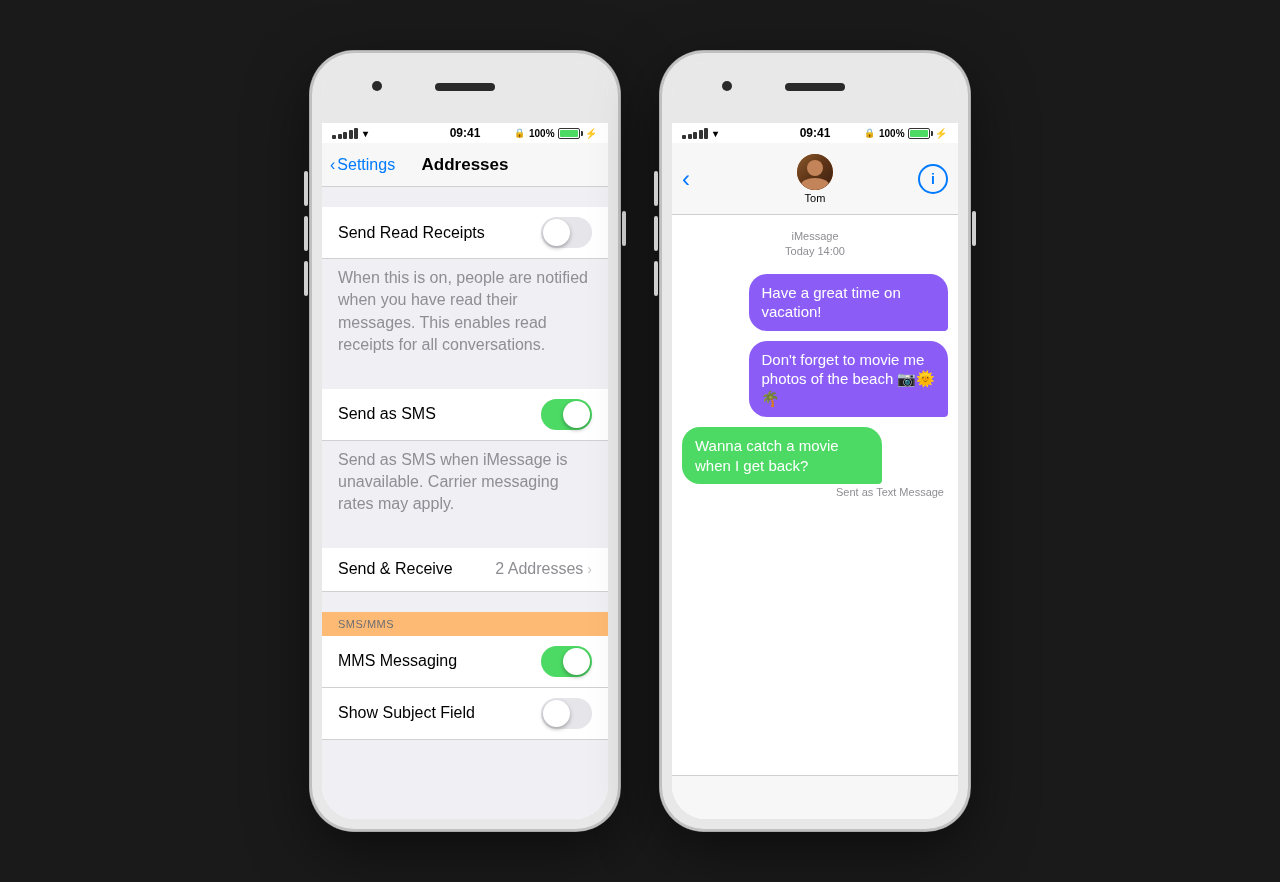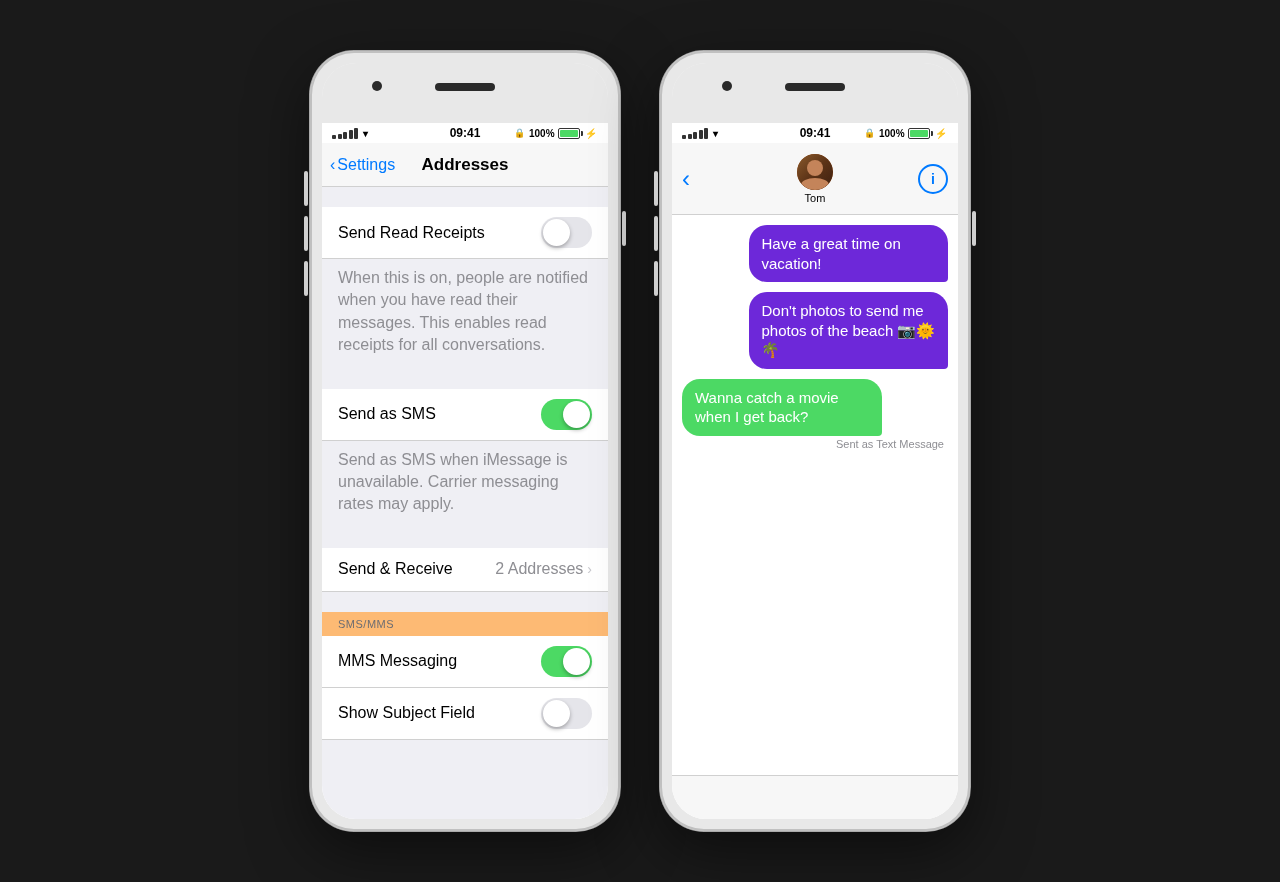--- a/index.html
+++ b/index.html
@@ -357,21 +357,21 @@
       justify-content: flex-start;
     }
     .bubble {
       max-width: 75%;
       padding: 9px 13px;
       border-radius: 18px;
       font-size: 15px;
       line-height: 1.3;
     }
     .bubble.blue {
-      background: #6d28d9;
+      background: #8b5cf6;
       color: white;
       border-bottom-right-radius: 4px;
     }
     .bubble.green {
       background: #4cd964;
       color: white;
       border-bottom-right-radius: 4px;
     }
     .bubble.gray {
       background: #e5e5ea;
@@ -585,27 +585,30 @@
               <div class="msg-avatar-inner"></div>
             </div>
             <span class="msg-contact-name">Tom</span>
           </div>
           <div class="msg-info-btn">
             <span>i</span>
           </div>
         </div>
 
         <div class="chat-area">
+          <div class="chat-timestamp">
+            iMessage<br>Today 14:00
+          </div>
 
           <div class="chat-bubble-row sent">
             <div class="bubble blue">Have a great time on vacation!</div>
           </div>
 
           <div class="chat-bubble-row sent">
-            <div class="bubble blue">Don't photos to send me photos of the beach 📷🌞🌴</div>
+            <div class="bubble blue">Don't forget to movie me photos of the beach 📷🌞🌴</div>
           </div>
 
 
           <div class="chat-bubble-row sent">
             <div>
               <div class="bubble green">Wanna catch a movie when I get back?</div>
               <div class="sent-as-text">Sent as Text Message</div>
             </div>
           </div>
         </div>

